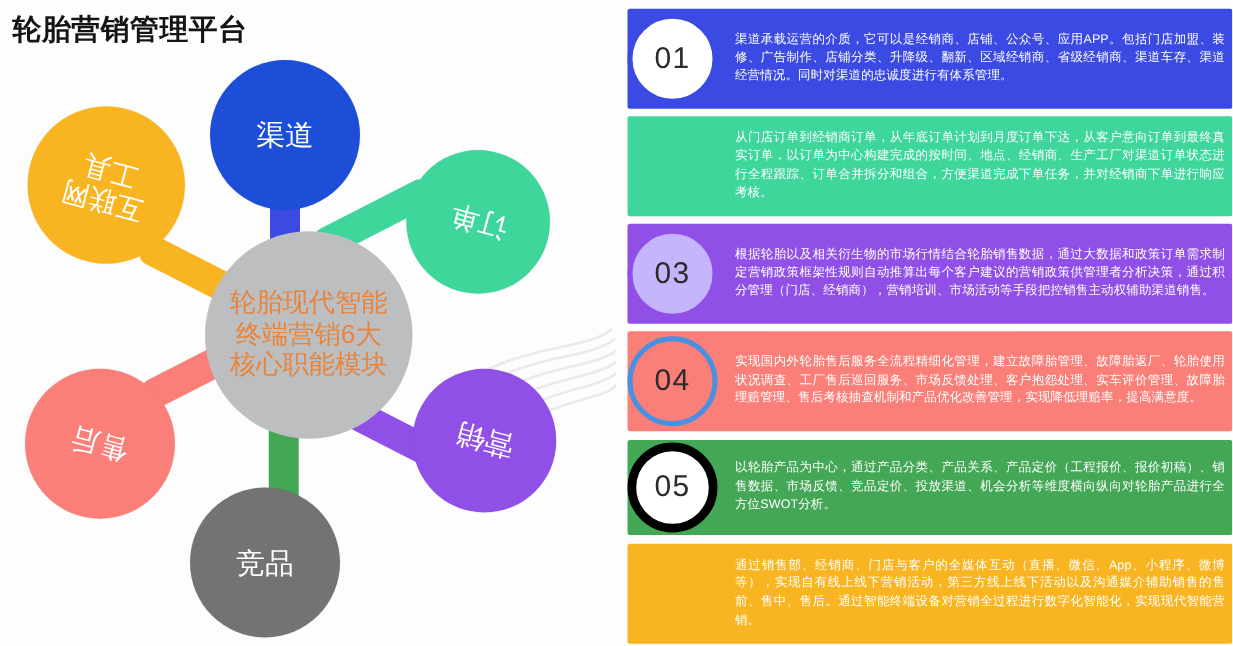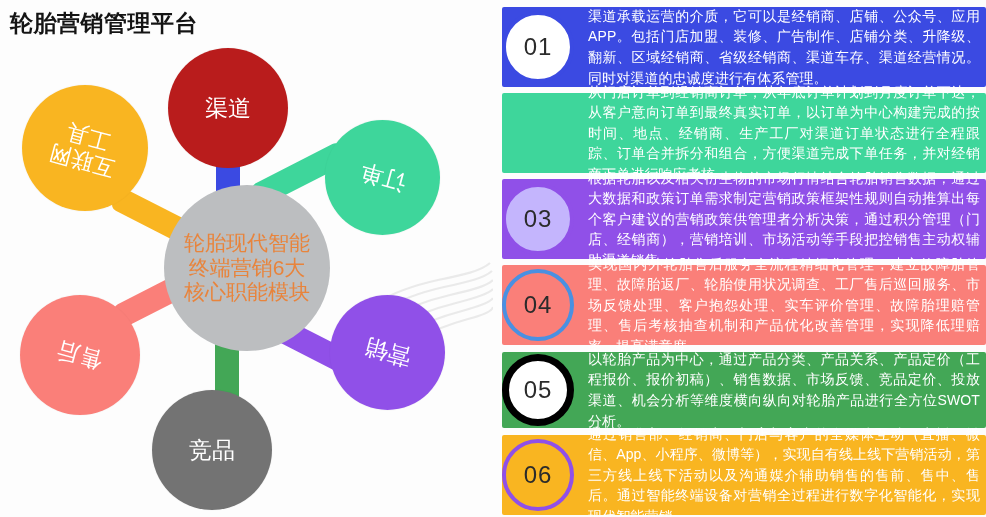--- a/index.html
+++ b/index.html
@@ -109,21 +109,21 @@
     left: 18px;
     right: 0;
     display: flex;
     align-items: center;
     border-radius: 2px;
   }
   .prow .body {
     flex: 1 1 auto;
     padding: 5px 6px 5px 86px;
     color: #ffffff;
-    font-size: 14px;
+    font-size: 10px;
     line-height: 1.47;
     text-align: justify;
     letter-spacing: 0.1px;
   }
   .numcircle {
     position: absolute;
     left: 0;
     top: 50%;
     transform: translateY(-50%);
     width: 72px;
@@ -163,21 +163,21 @@
         <path d="M34,135 C62,94 98,78 138,68 C158,63 171,59 175,54"></path>
         <path d="M46,138 C72,101 106,86 144,76 C162,71 173,67 175,63"></path>
         <path d="M60,139 C84,108 114,94 150,84 C166,80 174,76 175,72"></path>
       </g>
     </svg>
 
     <div id="center-node">
       <span class="ctext">轮胎现代智能终端营销6大核心职能模块</span>
     </div>
 
-    <div class="node" style="left:168px; top:8px; width:120px; height:120px; background:#b91c1c;">
+    <div class="node" style="left:168px; top:8px; width:120px; height:120px; background:#1d4ed8;">
       <span class="lbl">渠道</span>
     </div>
 
     <div class="node tilt" style="left:325px; top:80px; width:115px; height:115px; background:#3ed69b;">
       <span class="lbl">订单</span>
     </div>
 
     <div class="node tilt" style="left:330px; top:255px; width:115px; height:115px; background:#9050e8;">
       <span class="lbl">营销</span>
     </div>
@@ -223,20 +223,17 @@
     </div>
 
     <div class="prow" style="top:352px; height:76px; background:#43a756;">
       <div class="numcircle" style="background:#ffffff; border:7px solid #000000;">
         <span>05</span>
       </div>
       <div class="body">以轮胎产品为中心，通过产品分类、产品关系、产品定价（工程报价、报价初稿）、销售数据、市场反馈、竞品定价、投放渠道、机会分析等维度横向纵向对轮胎产品进行全方位SWOT分析。</div>
     </div>
 
     <div class="prow" style="top:435px; height:80px; background:#f9b521;">
-      <div class="numcircle" style="background:#f9b521; border:4px solid #9050e8;">
-        <span>06</span>
-      </div>
       <div class="body">通过销售部、经销商、门店与客户的全媒体互动（直播、微信、App、小程序、微博等），实现自有线上线下营销活动，第三方线上线下活动以及沟通媒介辅助销售的售前、售中、售后。通过智能终端设备对营销全过程进行数字化智能化，实现现代智能营销。</div>
     </div>
 
   </div>
 </div>
 
 </body></html>

